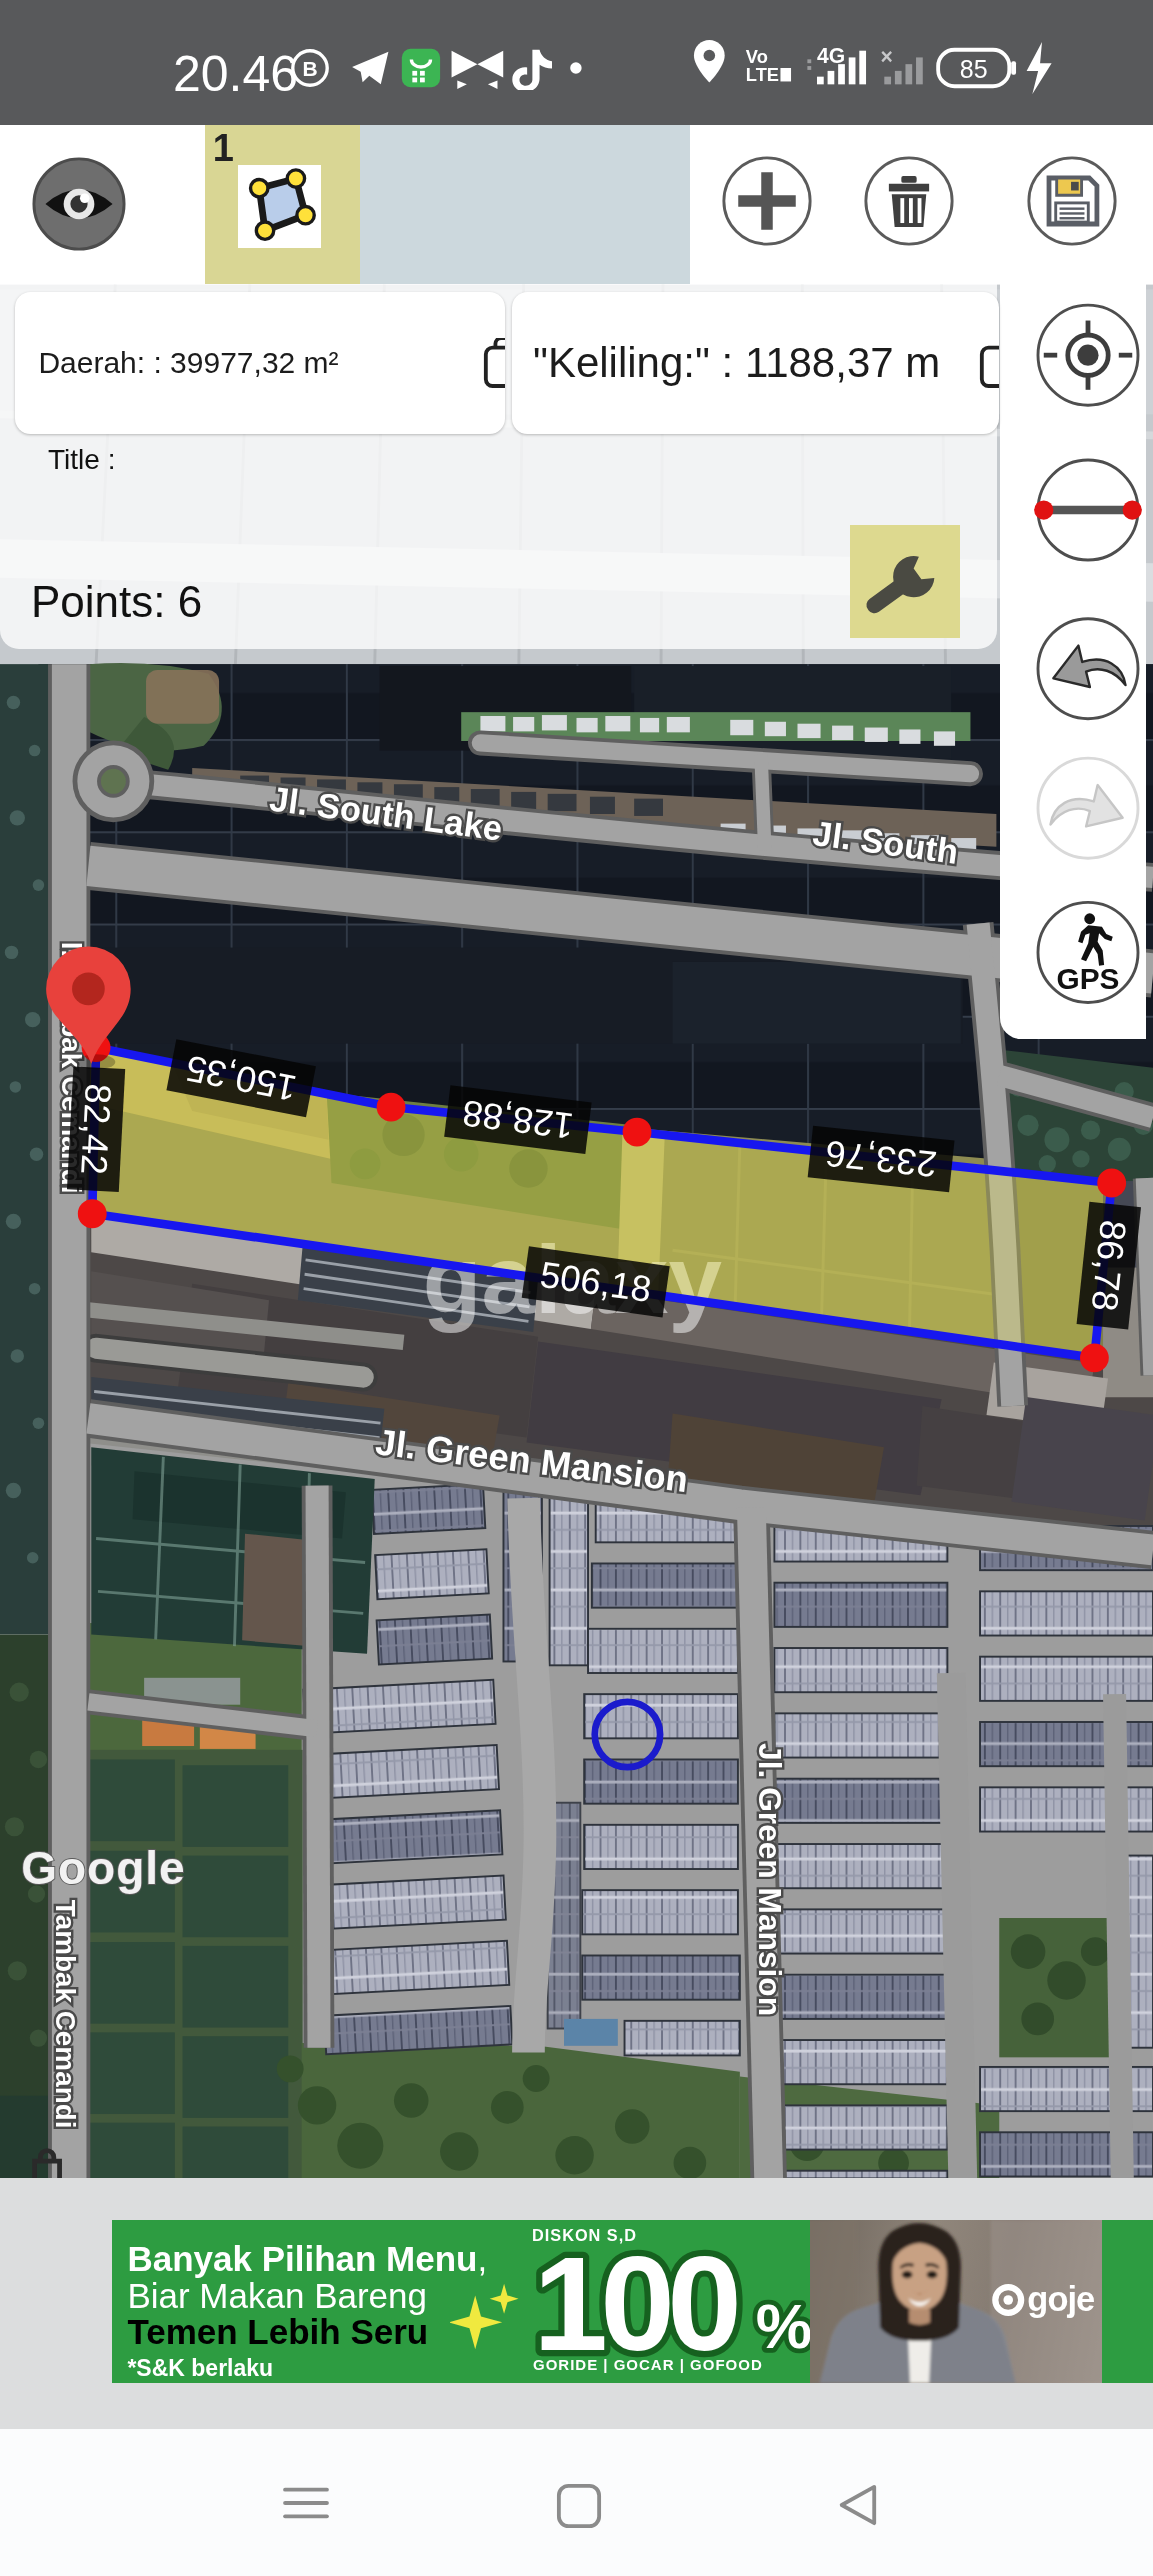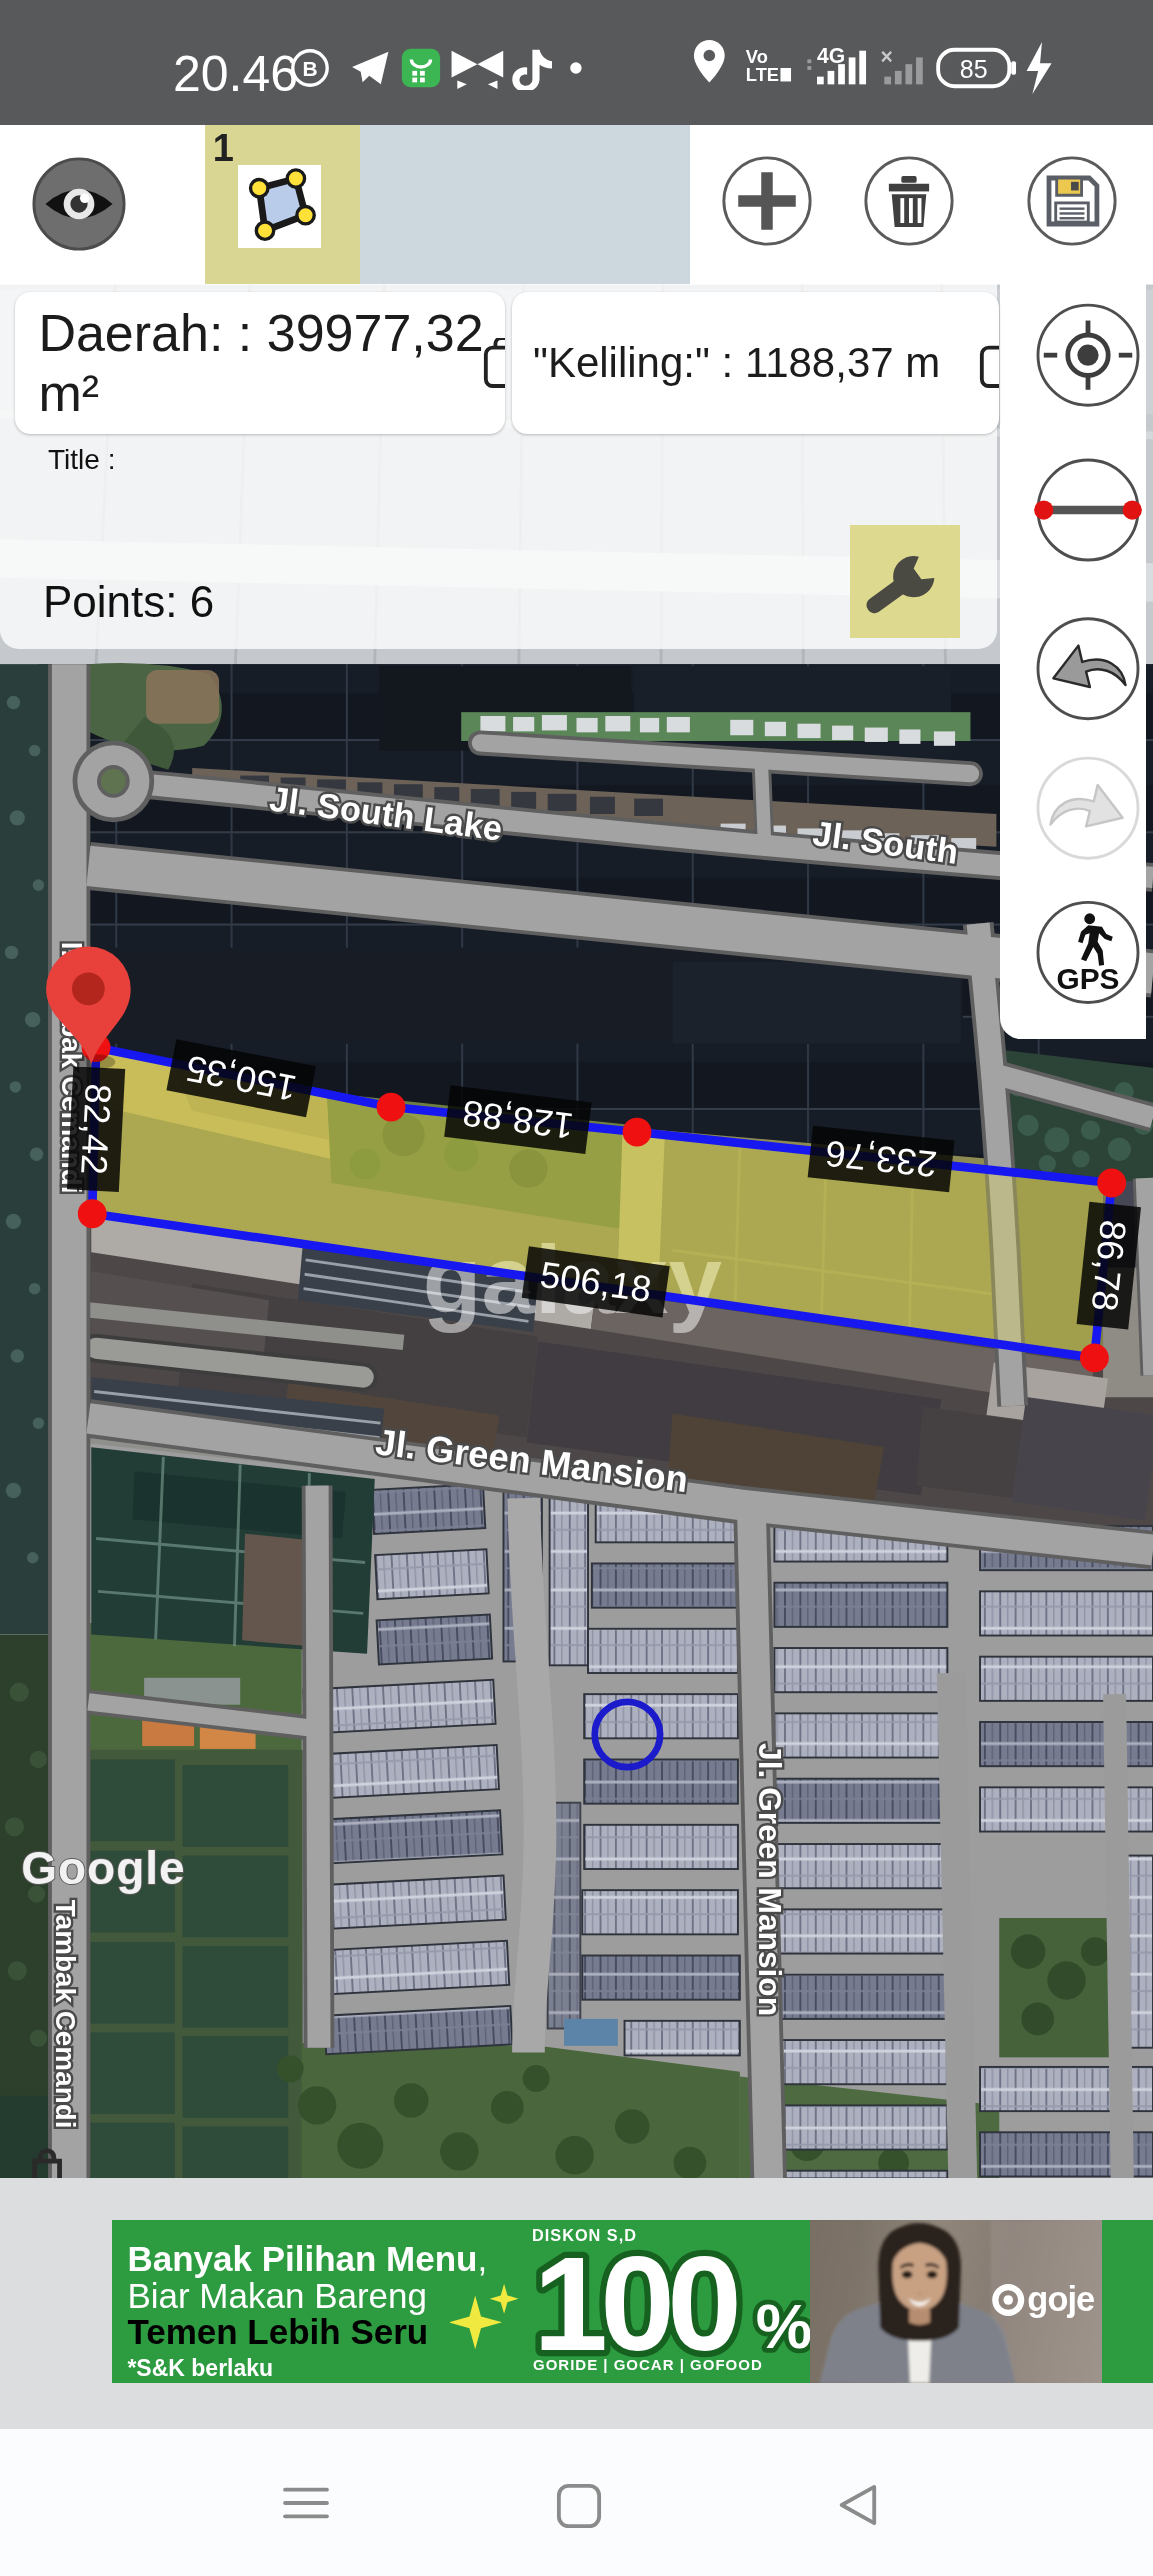--- a/index.html
+++ b/index.html
@@ -639,37 +639,37 @@
     <g fill="#111" transform="translate(81,672) scale(0.75) translate(-81,-668)">
       <circle cx="82" cy="652" r="7.5"></circle>
       <path d="M80 661 l-10 9 -4 14 6 2 4 -12 6 -2 -2 14 -10 22 7 3 10 -20 6 10 2 16 7 -1 -2 -20 -7 -12 2 -12 8 8 9 3 2 -6 -9 -4 -6 -10 z"></path>
     </g>
     <text x="80" y="733" font-size="31" font-weight="bold" fill="#111" text-anchor="middle" font-family="Liberation Sans">GPS</text>
   </g>
 </svg>
 </div>
 
 <div class="abs" style="left:15.4px;top:292px;width:490px;height:142px;background:#fff;border-radius:15.4px;box-shadow:0 1px 2.9px rgba(0,0,0,0.25);overflow:hidden;">
-  <div class="abs" style="left:23px;top:0;height:142px;display:flex;align-items:center;font-size:52px;color:#1c1c1c;">Daerah: : 39977,32 m²</div>
+  <div class="abs" style="left:23px;top:0;height:142px;display:flex;align-items:center;font-size:30px;color:#1c1c1c;">Daerah: : 39977,32 m²</div>
   <svg class="abs" style="right:-23px;top:46px;" width="46" height="50" viewBox="0 0 48 52">
         <rect x="4" y="10" width="40" height="40" rx="7" fill="none" stroke="#222" stroke-width="4"></rect>
         <path d="M14 10 v-4 a6 6 0 0 1 6-6 h20" fill="none" stroke="#222" stroke-width="4"></path>
       </svg>
 </div>
 
 <div class="abs" style="left:512px;top:292px;width:487px;height:142px;background:#fff;border-radius:15.4px;box-shadow:0 1px 2.9px rgba(0,0,0,0.25);overflow:hidden;">
   <div class="abs" style="left:21px;top:0;height:142px;display:flex;align-items:center;font-size:42px;color:#1c1c1c;">"Keliling:" : 1188,37 m</div>
   <svg class="abs" style="right:-25px;top:46px;" width="46" height="50" viewBox="0 0 48 52">
         <rect x="4" y="10" width="40" height="40" rx="7" fill="none" stroke="#222" stroke-width="4"></rect>
       </svg>
 </div>
 
 <div class="abs" style="left:48px;top:444px;font-size:28px;color:#111;">Title :</div>
 
-<div class="abs" style="left:31px;top:577px;font-size:44px;color:#111;margin-left:12px;">Points: 6</div>
+<div class="abs" style="left:31px;top:577px;font-size:44px;color:#111;">Points: 6</div>
 
 <div class="abs" style="left:850px;top:525px;width:110px;height:113px;background:#ddd98f;">
 <svg width="110" height="113" viewBox="0 0 114 118">
 <g transform="translate(55,62) rotate(-36) scale(0.98)">
 <rect x="-46" y="-8.5" width="62" height="17" rx="8" fill="#4a4a42"></rect>
 <path d="M31,-14 A22,22 0 1,0 31,14 L19,7 L19,-7 Z" fill="#4a4a42"></path>
 </g>
 </svg>
 </div>
 

